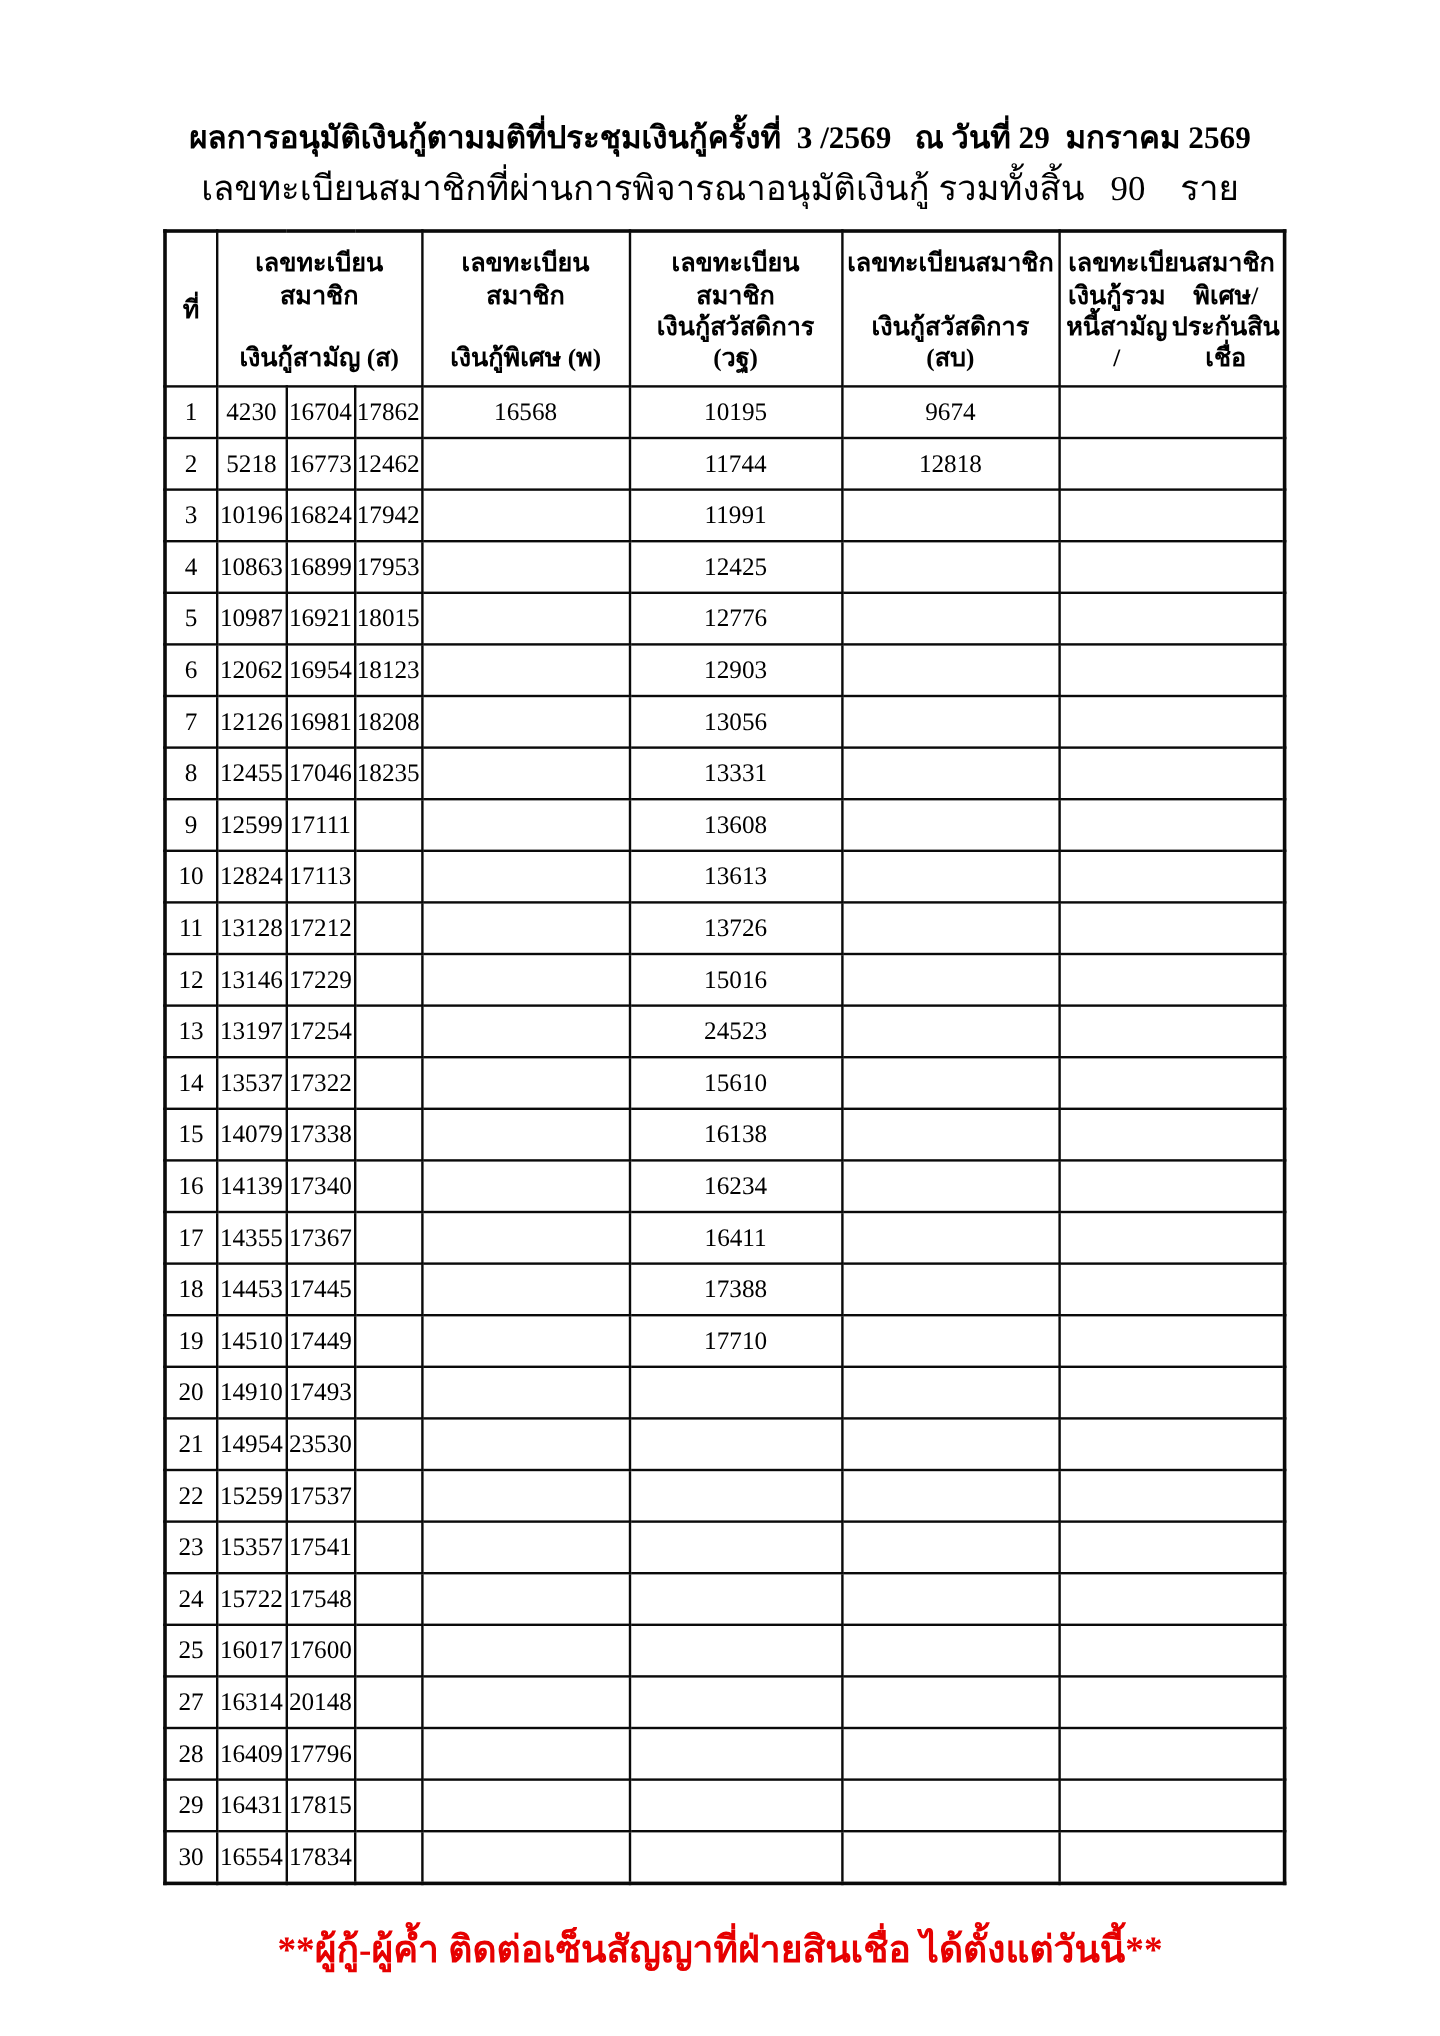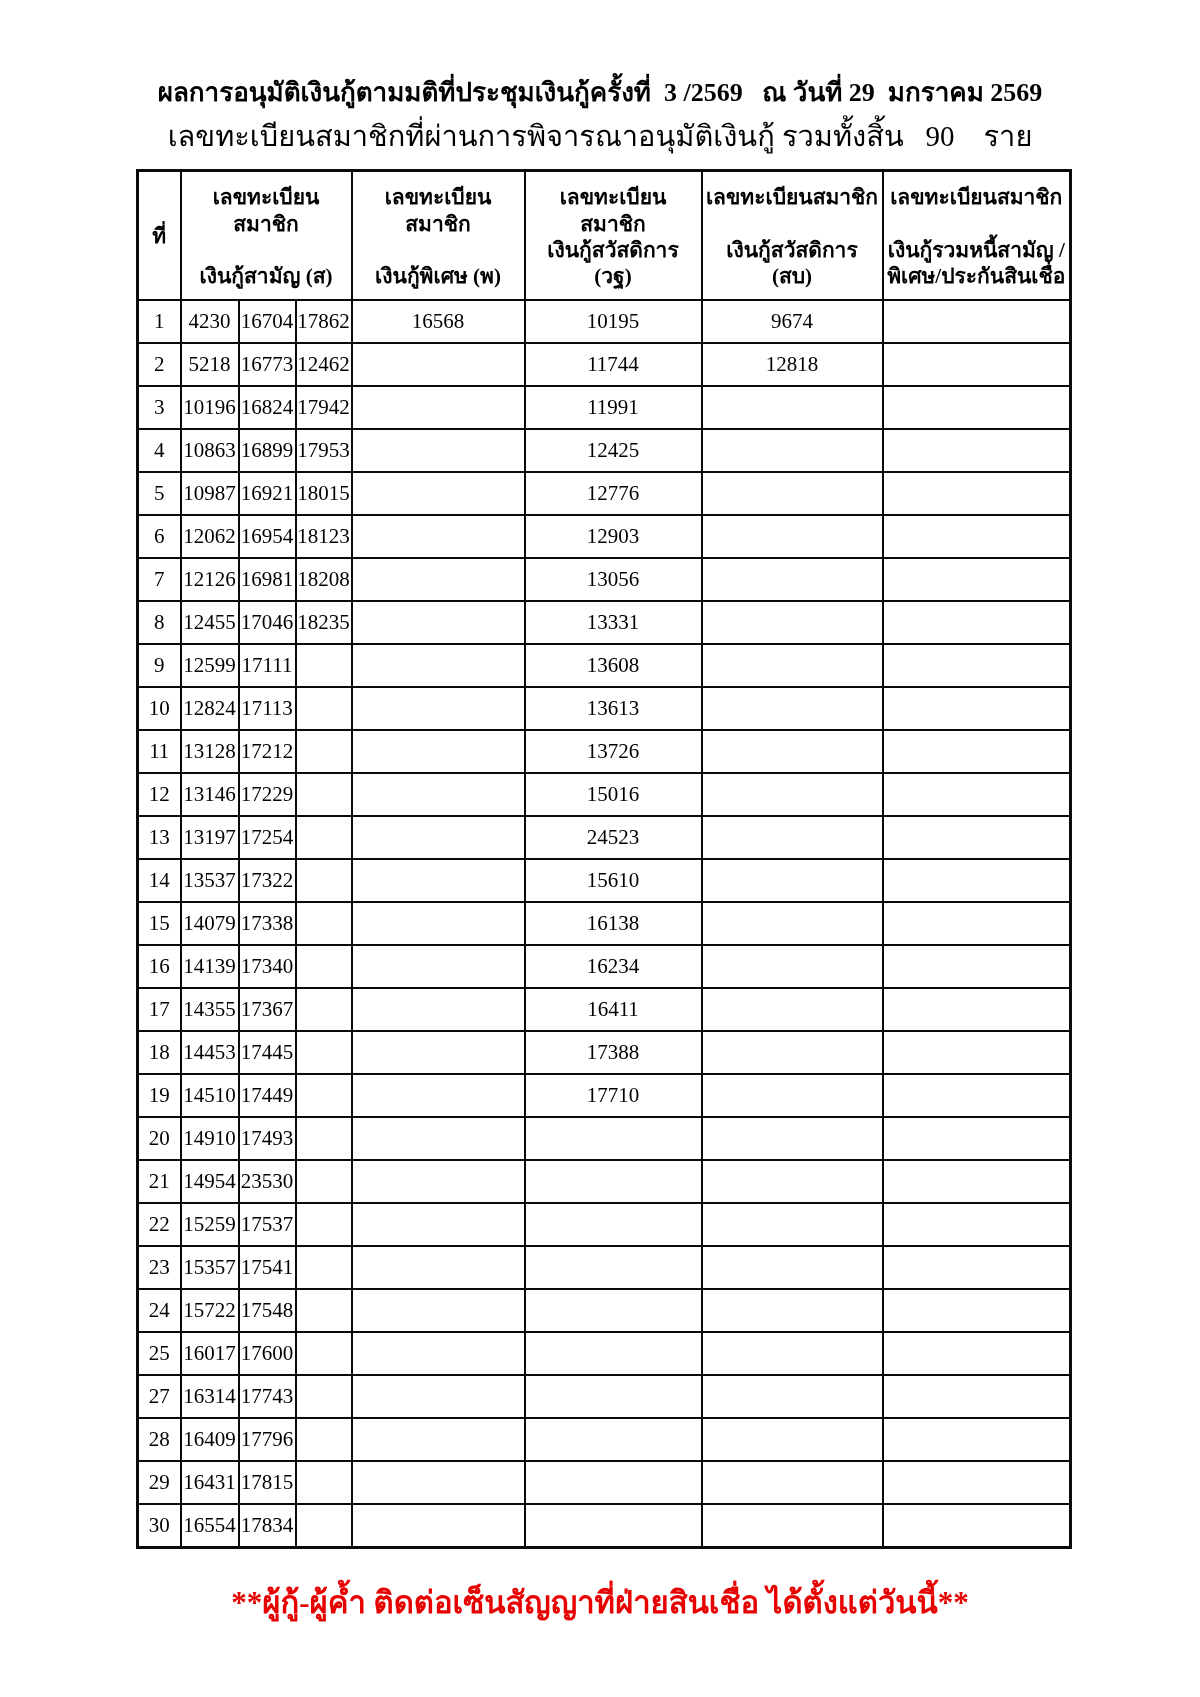--- a/index.html
+++ b/index.html
@@ -10,21 +10,21 @@
   .page {
     position: relative;
     width: 1200px;
     height: 1697px;
     background: #ffffff;
     font-family: "Liberation Serif", "DejaVu Serif", serif;
     color: #000000;
     overflow: hidden;
   }
   .title {
-    padding-top: 76px;
+    padding-top: 98px;
     text-align: center;
     font-weight: bold;
     font-size: 26px;
     line-height: 1.3;
     white-space: pre;
   }
   .subtitle {
     margin-top: 8px;
     text-align: center;
     font-weight: normal;
@@ -68,21 +68,21 @@
     border-radius: 22px;
   }
   .hdr-single {
     display: flex;
     align-items: center;
     justify-content: center;
     height: 100%;
   }
   .hdr-group {
     display: flex;
-    flex-direction: column;
+    flex-direction: row;
   }
   .footer-note {
     margin-top: 32px;
     text-align: center;
     font-weight: bold;
     font-size: 31px;
     line-height: 1.4;
   }
 </style>
 </head>
@@ -393,21 +393,21 @@
           <td>17600</td>
           <td></td>
           <td></td>
           <td></td>
           <td></td>
           <td></td>
         </tr>
         <tr>
           <td>27</td>
           <td>16314</td>
-          <td>17743</td>
+          <td>20148</td>
           <td></td>
           <td></td>
           <td></td>
           <td></td>
           <td></td>
         </tr>
         <tr>
           <td>28</td>
           <td>16409</td>
           <td>17796</td>

